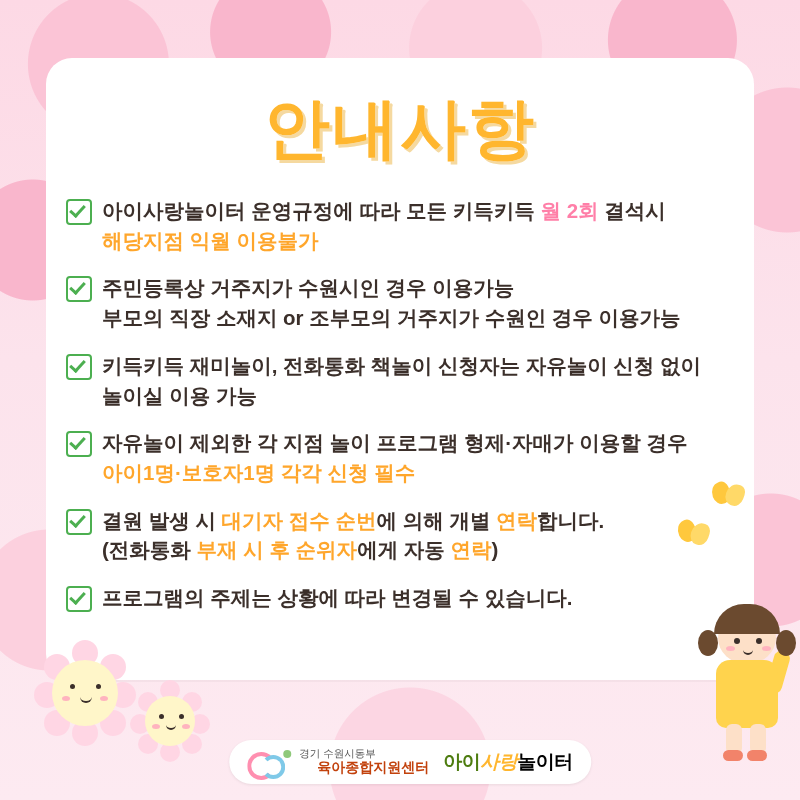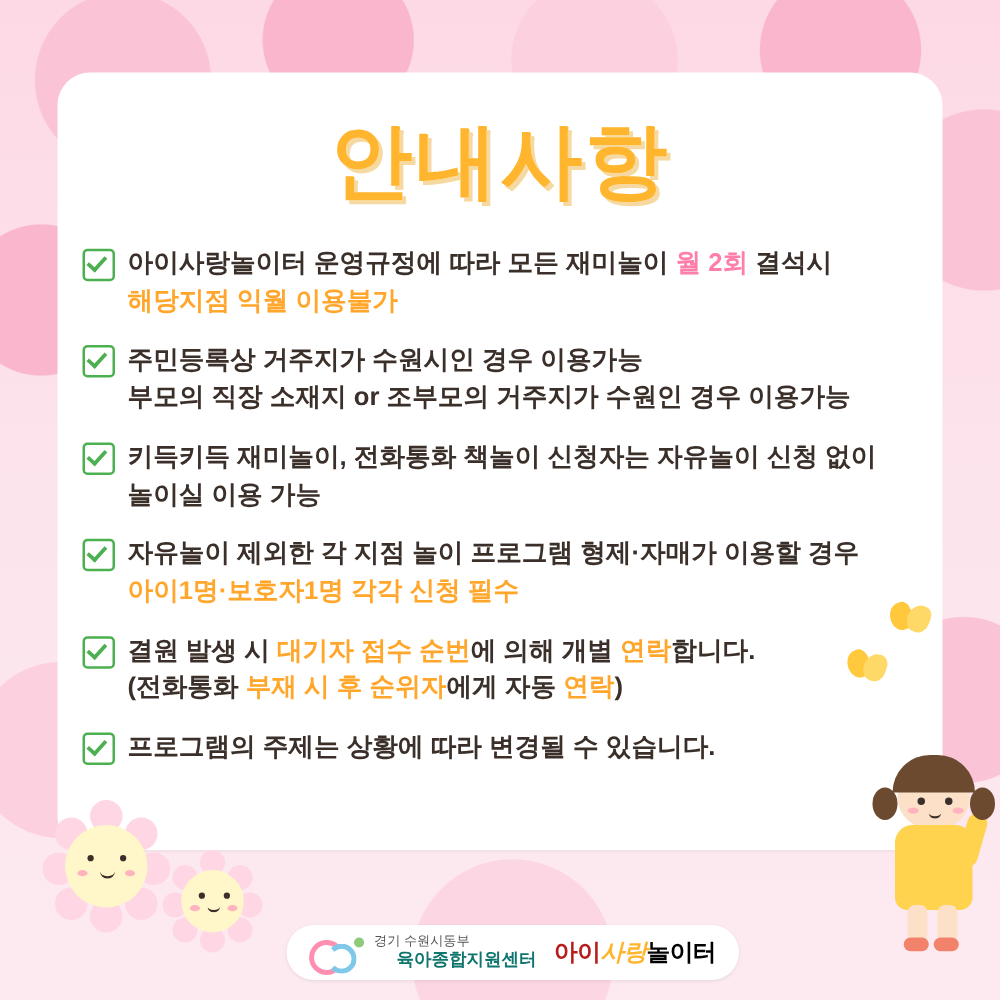--- a/index.html
+++ b/index.html
@@ -180,29 +180,29 @@
     line-height: 1.12;
     margin-right: 14px;
   }
   #orgtext .small {
     font-size: 10.5px;
     color: #555;
   }
   #orgtext .big {
     font-size: 14px;
     font-weight: bold;
-    color: #0f766e;
+    color: #c2410c;
     margin-left: 18px;
   }
   #brand {
     font-size: 19px;
     font-weight: bold;
     letter-spacing: -0.5px;
   }
-  #brand .b1 { color: #b91c1c; }
+  #brand .b1 { color: #4d7c0f; }
   #brand .b2 { color: #ffb62e; font-style: italic; }
   #brand .b3 { color: #000000; }
 
   
   #girl { position: absolute; right: 18px; bottom: 36px; width: 110px; height: 160px; }
   #girl .head { position:absolute; left: 26px; top: 8px; width: 58px; height: 52px; background:#fde0c8; border-radius: 50%; }
   #girl .hair { position:absolute; left: 22px; top: 0px; width: 66px; height: 30px; background:#6b4a2f; border-radius: 33px 33px 0 0; }
   #girl .bun-l { position:absolute; left: 6px; top: 26px; width: 20px; height: 26px; background:#6b4a2f; border-radius: 50%; }
   #girl .bun-r { position:absolute; left: 84px; top: 26px; width: 20px; height: 26px; background:#6b4a2f; border-radius: 50%; }
   #girl .eye-l, #girl .eye-r { position:absolute; top: 34px; width: 6px; height: 6px; background:#3b2f2a; border-radius:50%; }
@@ -264,21 +264,21 @@
 
     <div id="title">
       <span class="inner">안내사항</span>
     </div>
 
     <div id="list">
 
       <div class="item">
         <span class="check"></span>
         <div class="lines">
-          <div class="line"><span>아이사랑놀이터 운영규정에 따라 모든 재미놀이 </span><span class="hl-pink">월 2회</span><span> 결석시</span></div>
+          <div class="line"><span>아이사랑놀이터 운영규정에 따라 모든 키득키득 </span><span class="hl-pink">월 2회</span><span> 결석시</span></div>
           <div class="line"><span class="hl-orange">해당지점 익월 이용불가</span></div>
         </div>
       </div>
 
       <div class="item">
         <span class="check"></span>
         <div class="lines">
           <div class="line"><span>주민등록상 거주지가 수원시인 경우 이용가능</span></div>
           <div class="line"><span>부모의 직장 소재지 or 조부모의 거주지가 수원인 경우 이용가능</span></div>
         </div>

